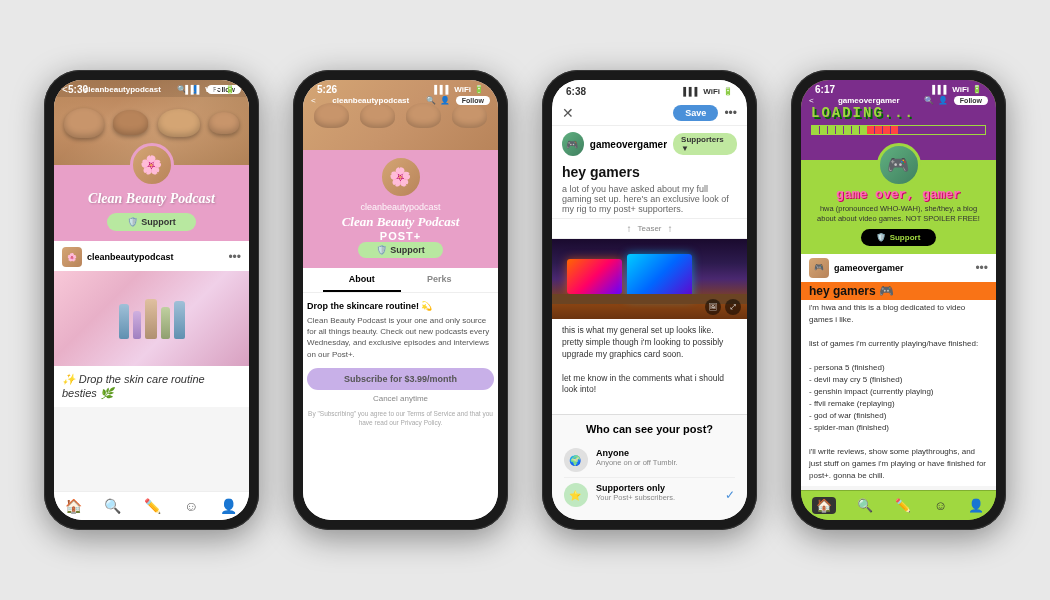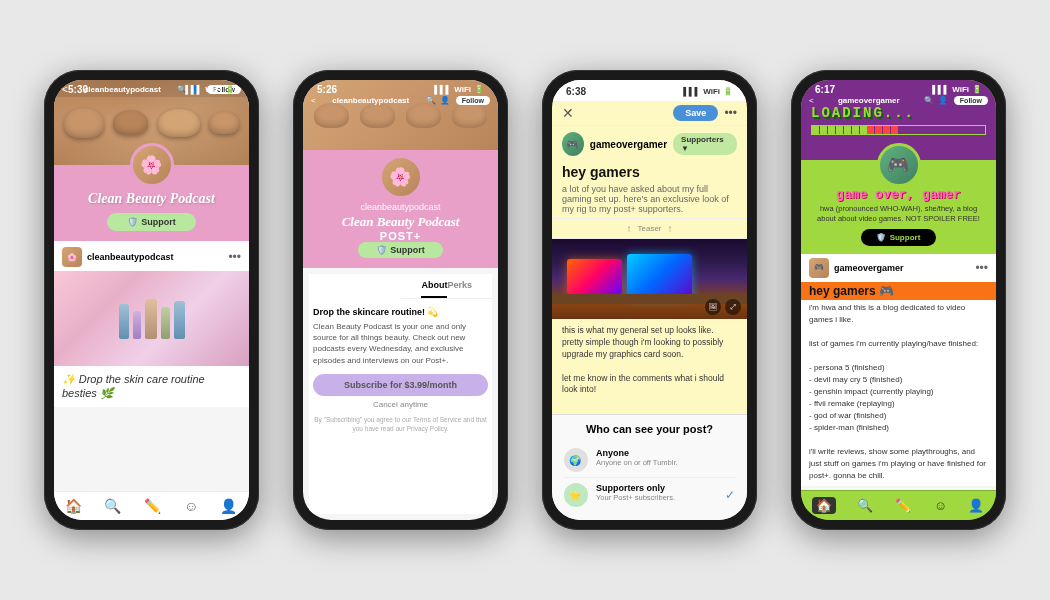--- a/index.html
+++ b/index.html
@@ -321,25 +321,24 @@
       font-size: 9px;
       font-weight: 600;
       display: flex;
       align-items: center;
       gap: 3px;
     }
 
     .p2-modal {
       flex: 1;
       background: #fff;
-      margin: 6px;
+      margin: 0;
       overflow: hidden;
       display: flex;
       flex-direction: column;
-      align-items: flex-end;
     }
     .p2-tabs {
       display: flex;
       border-bottom: 1px solid #eee;
       padding: 0 20px;
     }
     .p2-tab {
       flex: 1;
       text-align: center;
       padding: 6px 0;
@@ -364,21 +363,21 @@
     }
     .p2-cancel {
       text-align: center;
       font-size: 8px;
       color: #888;
       margin-bottom: 6px;
     }
     .p2-legal { font-size: 6.5px; color: #aaa; line-height: 1.4; text-align: center; }
 
     
-    .p3-screen { background: #fef9c3; }
+    .p3-screen { background: #ffffff; }
     .p3-header {
       display: flex;
       align-items: center;
       justify-content: space-between;
       padding: 4px 10px;
       border-bottom: 1px solid #eee;
     }
     .p3-close { font-size: 14px; color: #555; }
     .p3-save-btn {
       background: #4a90d9;

